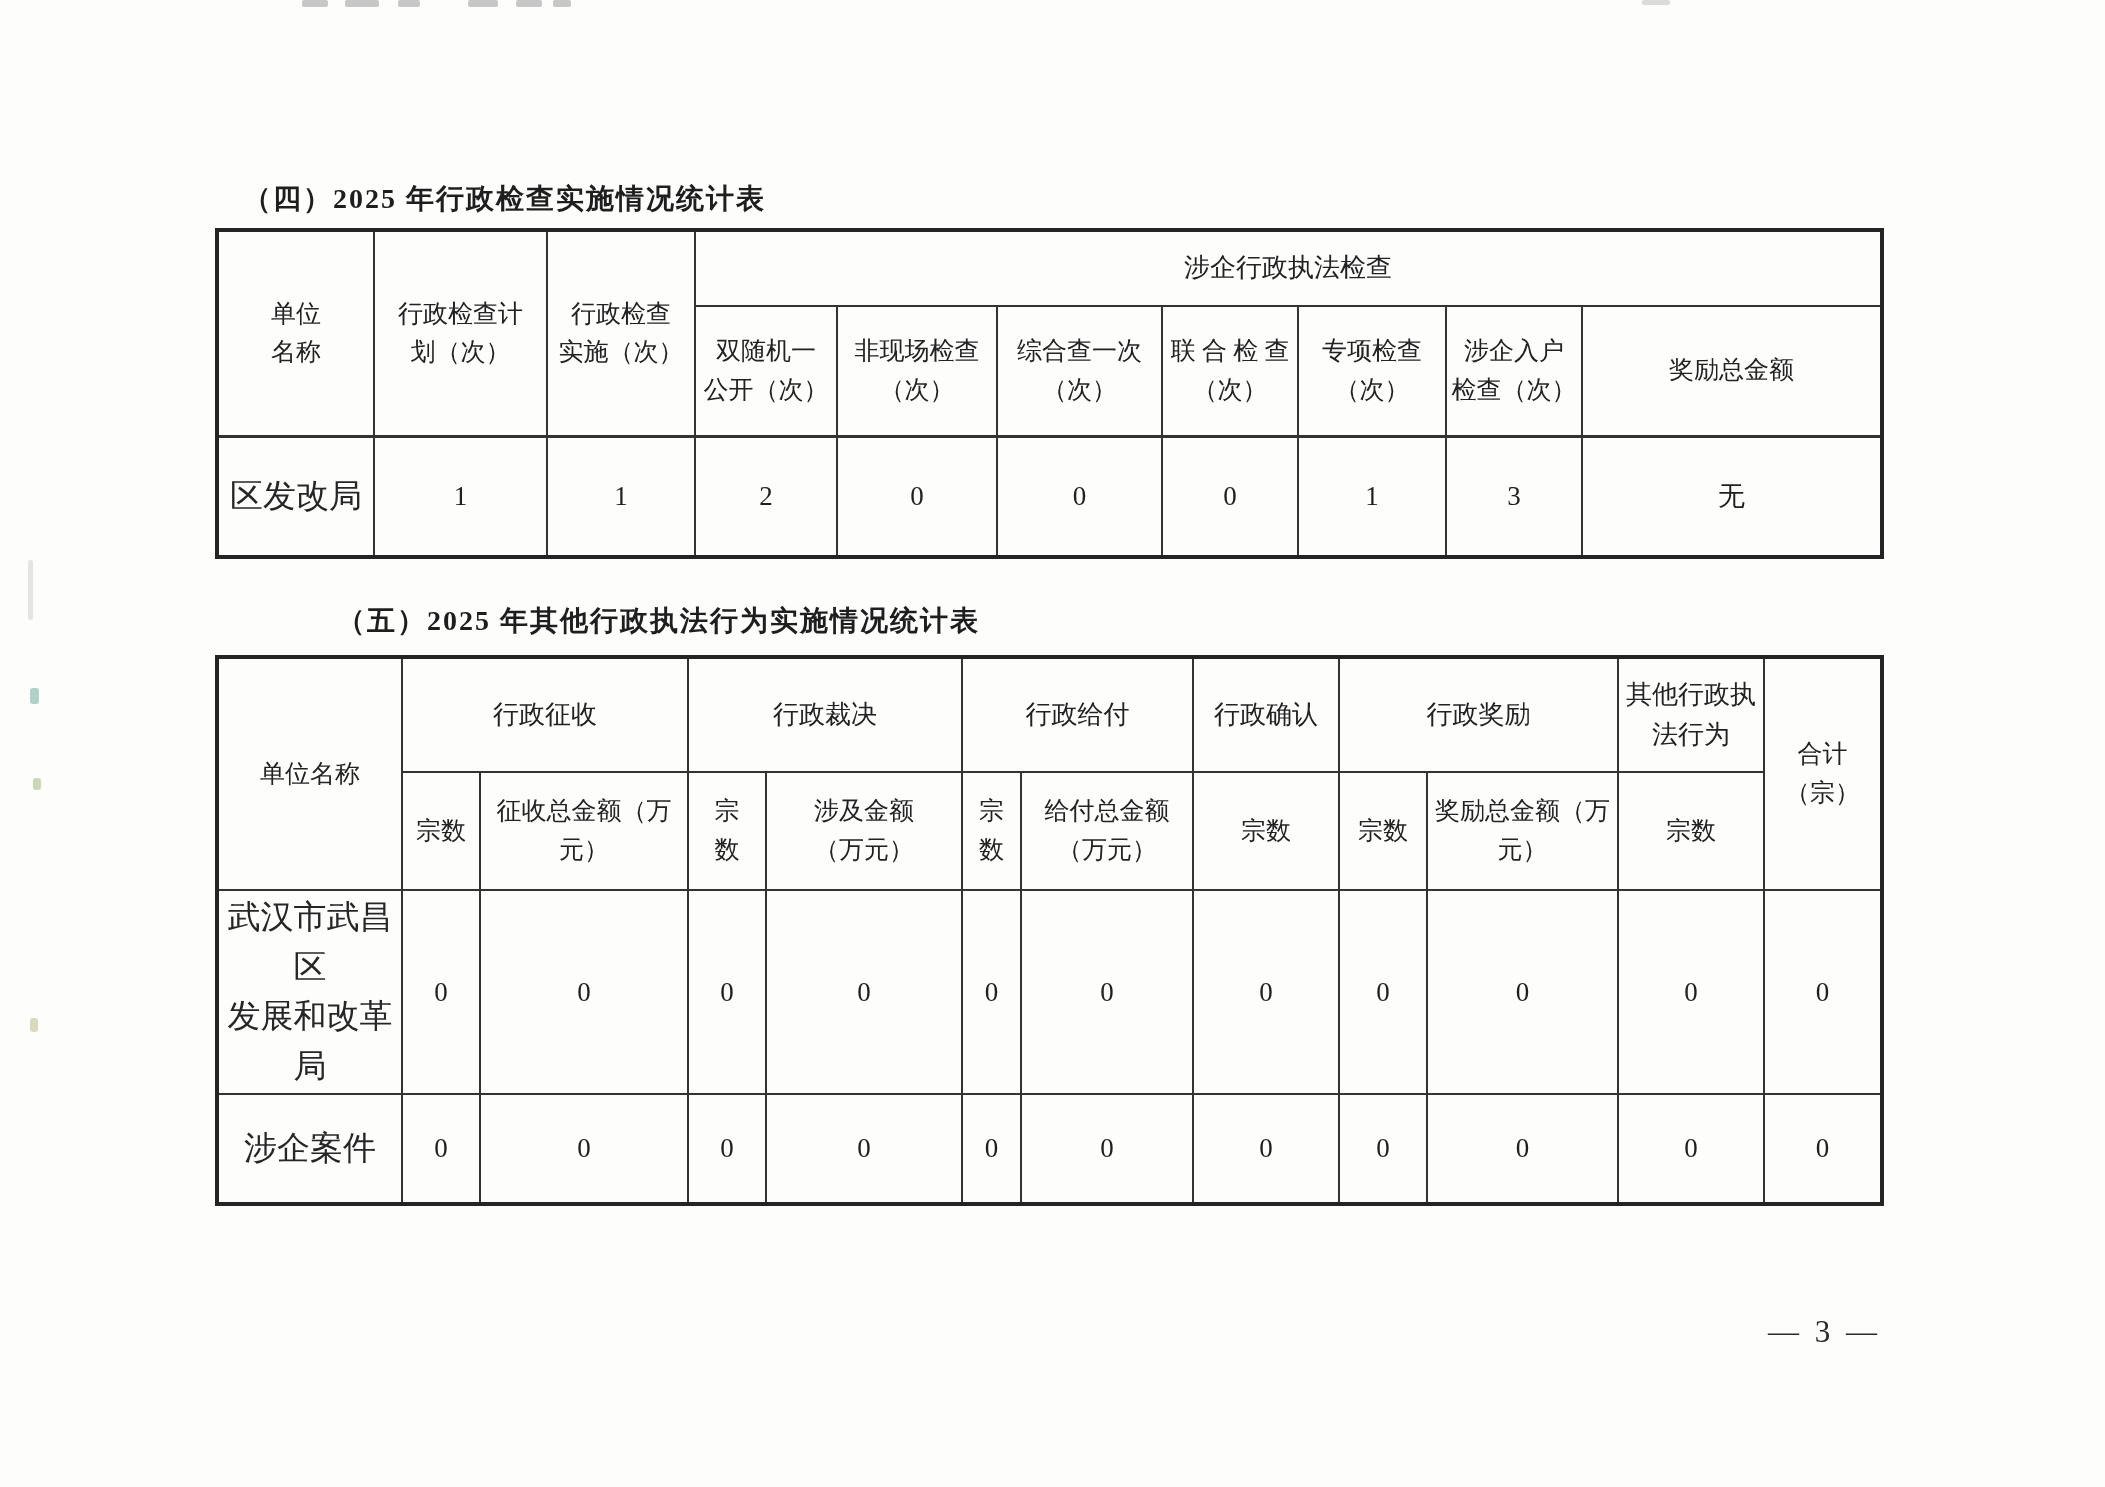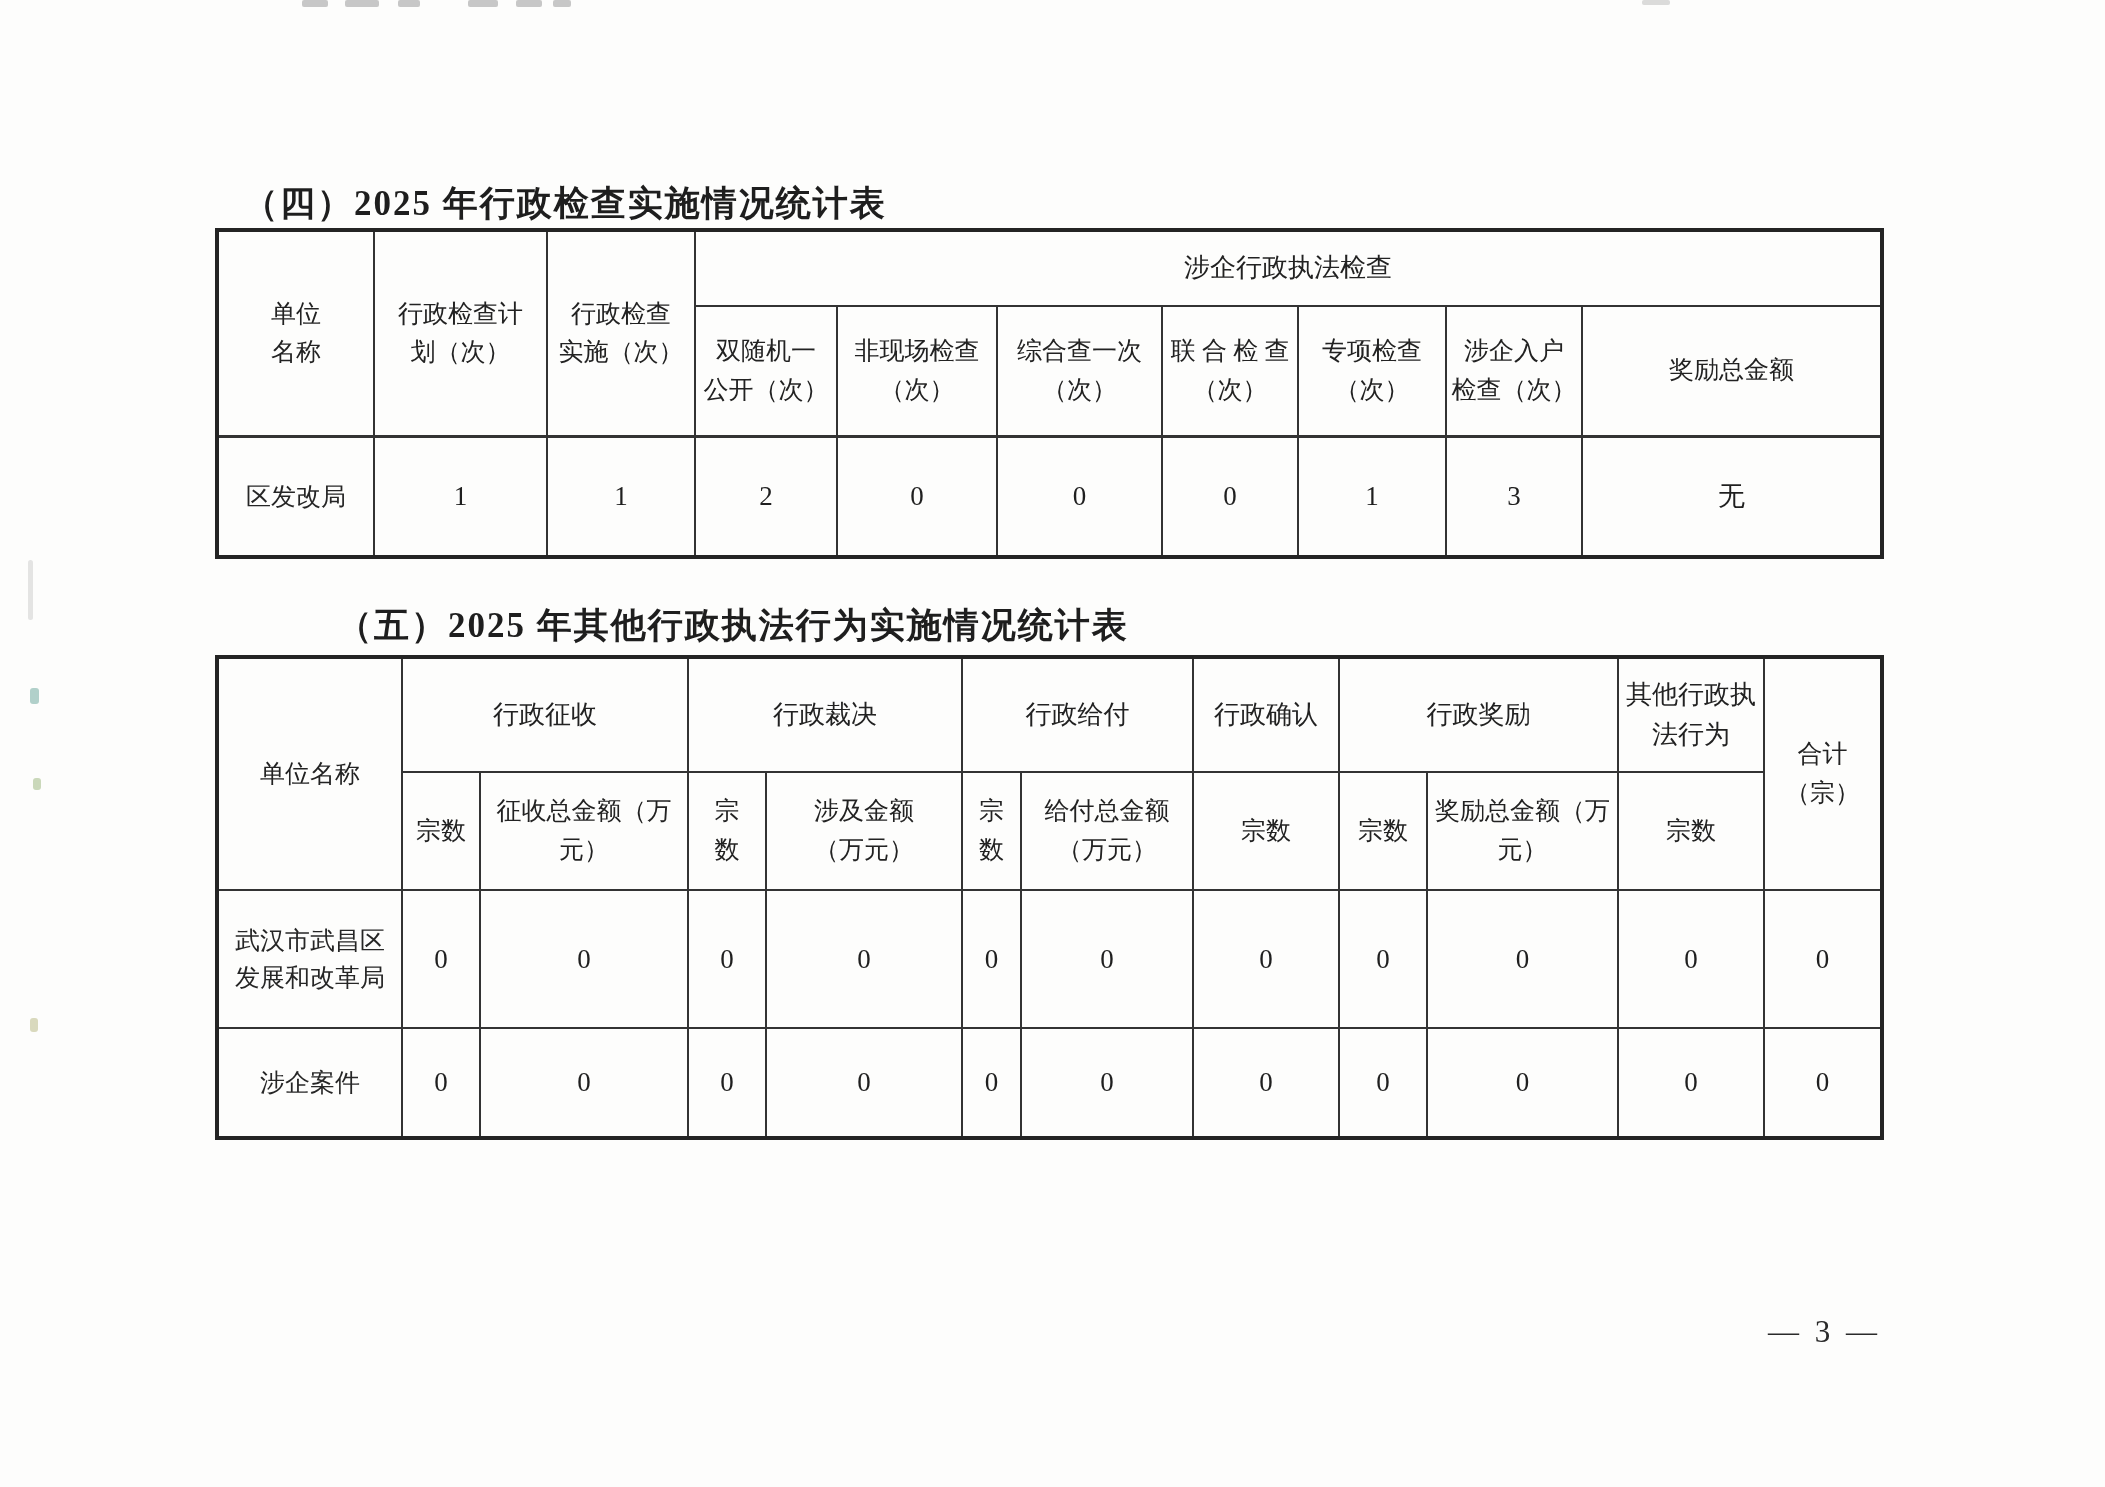--- a/index.html
+++ b/index.html
@@ -6,21 +6,21 @@
   html,body { width:2105px; height:1487px; }
   body {
     position:relative;
     background:#fdfdfc;
     font-family:"Liberation Serif","DejaVu Serif",serif;
     color:#262626;
     overflow:hidden;
   }
   .doc-title {
     position:absolute;
-    font-size:35px;
+    font-size:28px;
     font-weight:600;
     letter-spacing:2px;
     color:#1e1e1e;
     white-space:nowrap;
   }
   #title4 { left:243px; top:180px; }
   #title5 { left:337px; top:602px; }
 
   table.stat {
     position:absolute;
@@ -38,21 +38,21 @@
     overflow:hidden;
   }
   .stat th {
     font-size:25px;
     font-weight:500;
     color:#222;
     line-height:1.55;
   }
   .stat th.group { font-size:26px; }
   .stat td.val { font-size:27px; color:#1f1f1f; }
-  .stat td.unit { font-size:25px; line-height:1.5; }
+  .stat td.unit { font-size:33px; line-height:1.5; }
   #table4 { left:215px; top:228px; width:1665px; }
   #table5 { left:215px; top:655px; width:1665px; }
   .hdr-split { border-bottom-width:3px !important; }
 
   .page-number {
     position:absolute;
     left:1768px; top:1314px;
     font-size:31px;
     letter-spacing:4px;
     color:#2a2a2a;

